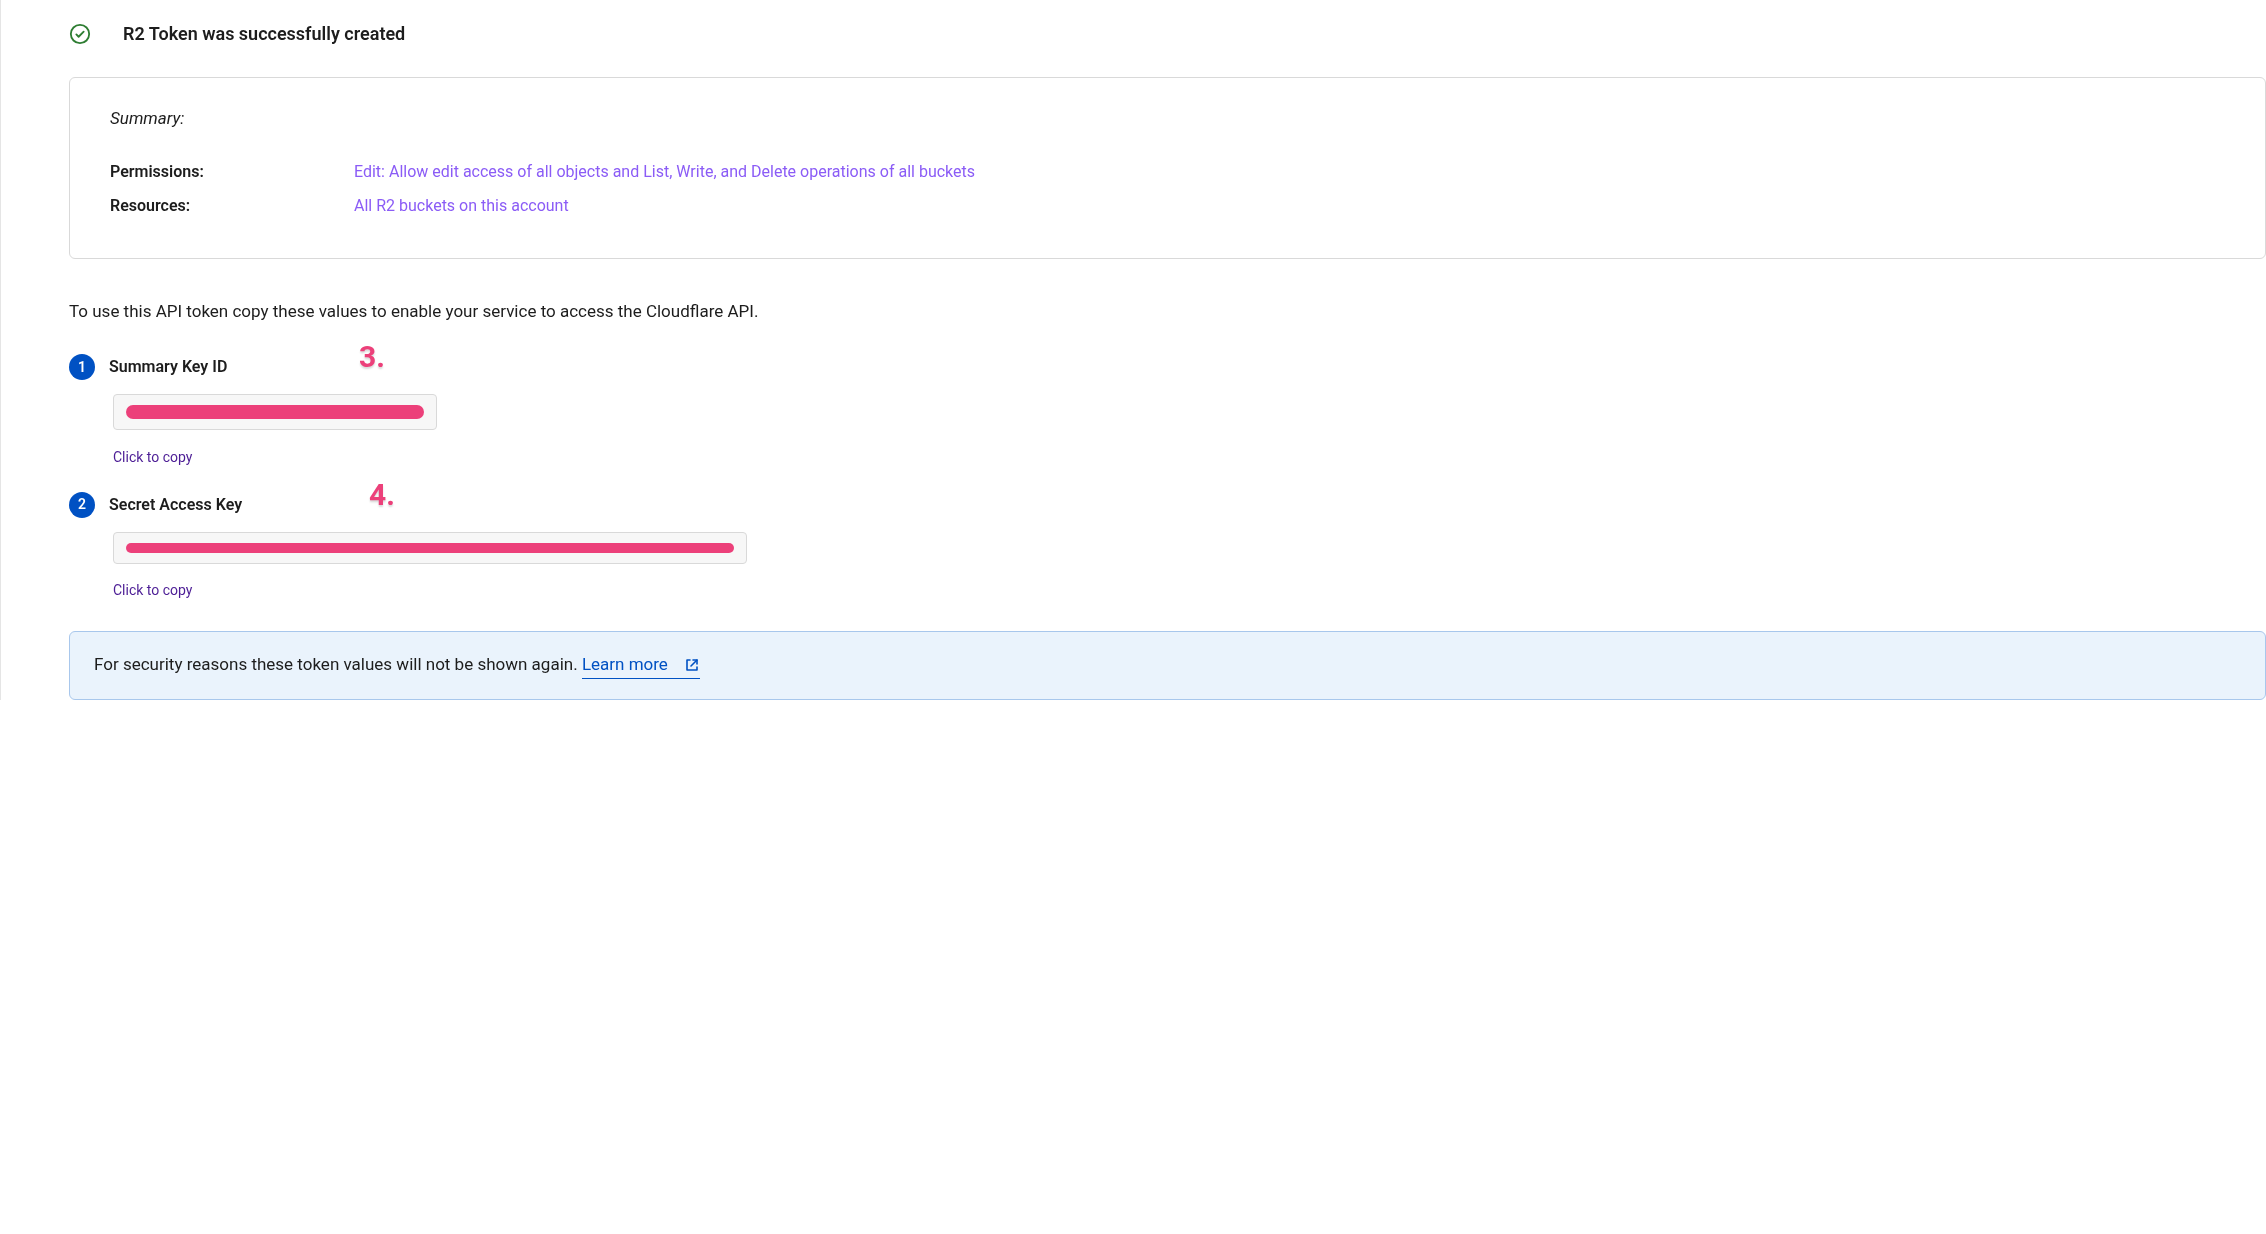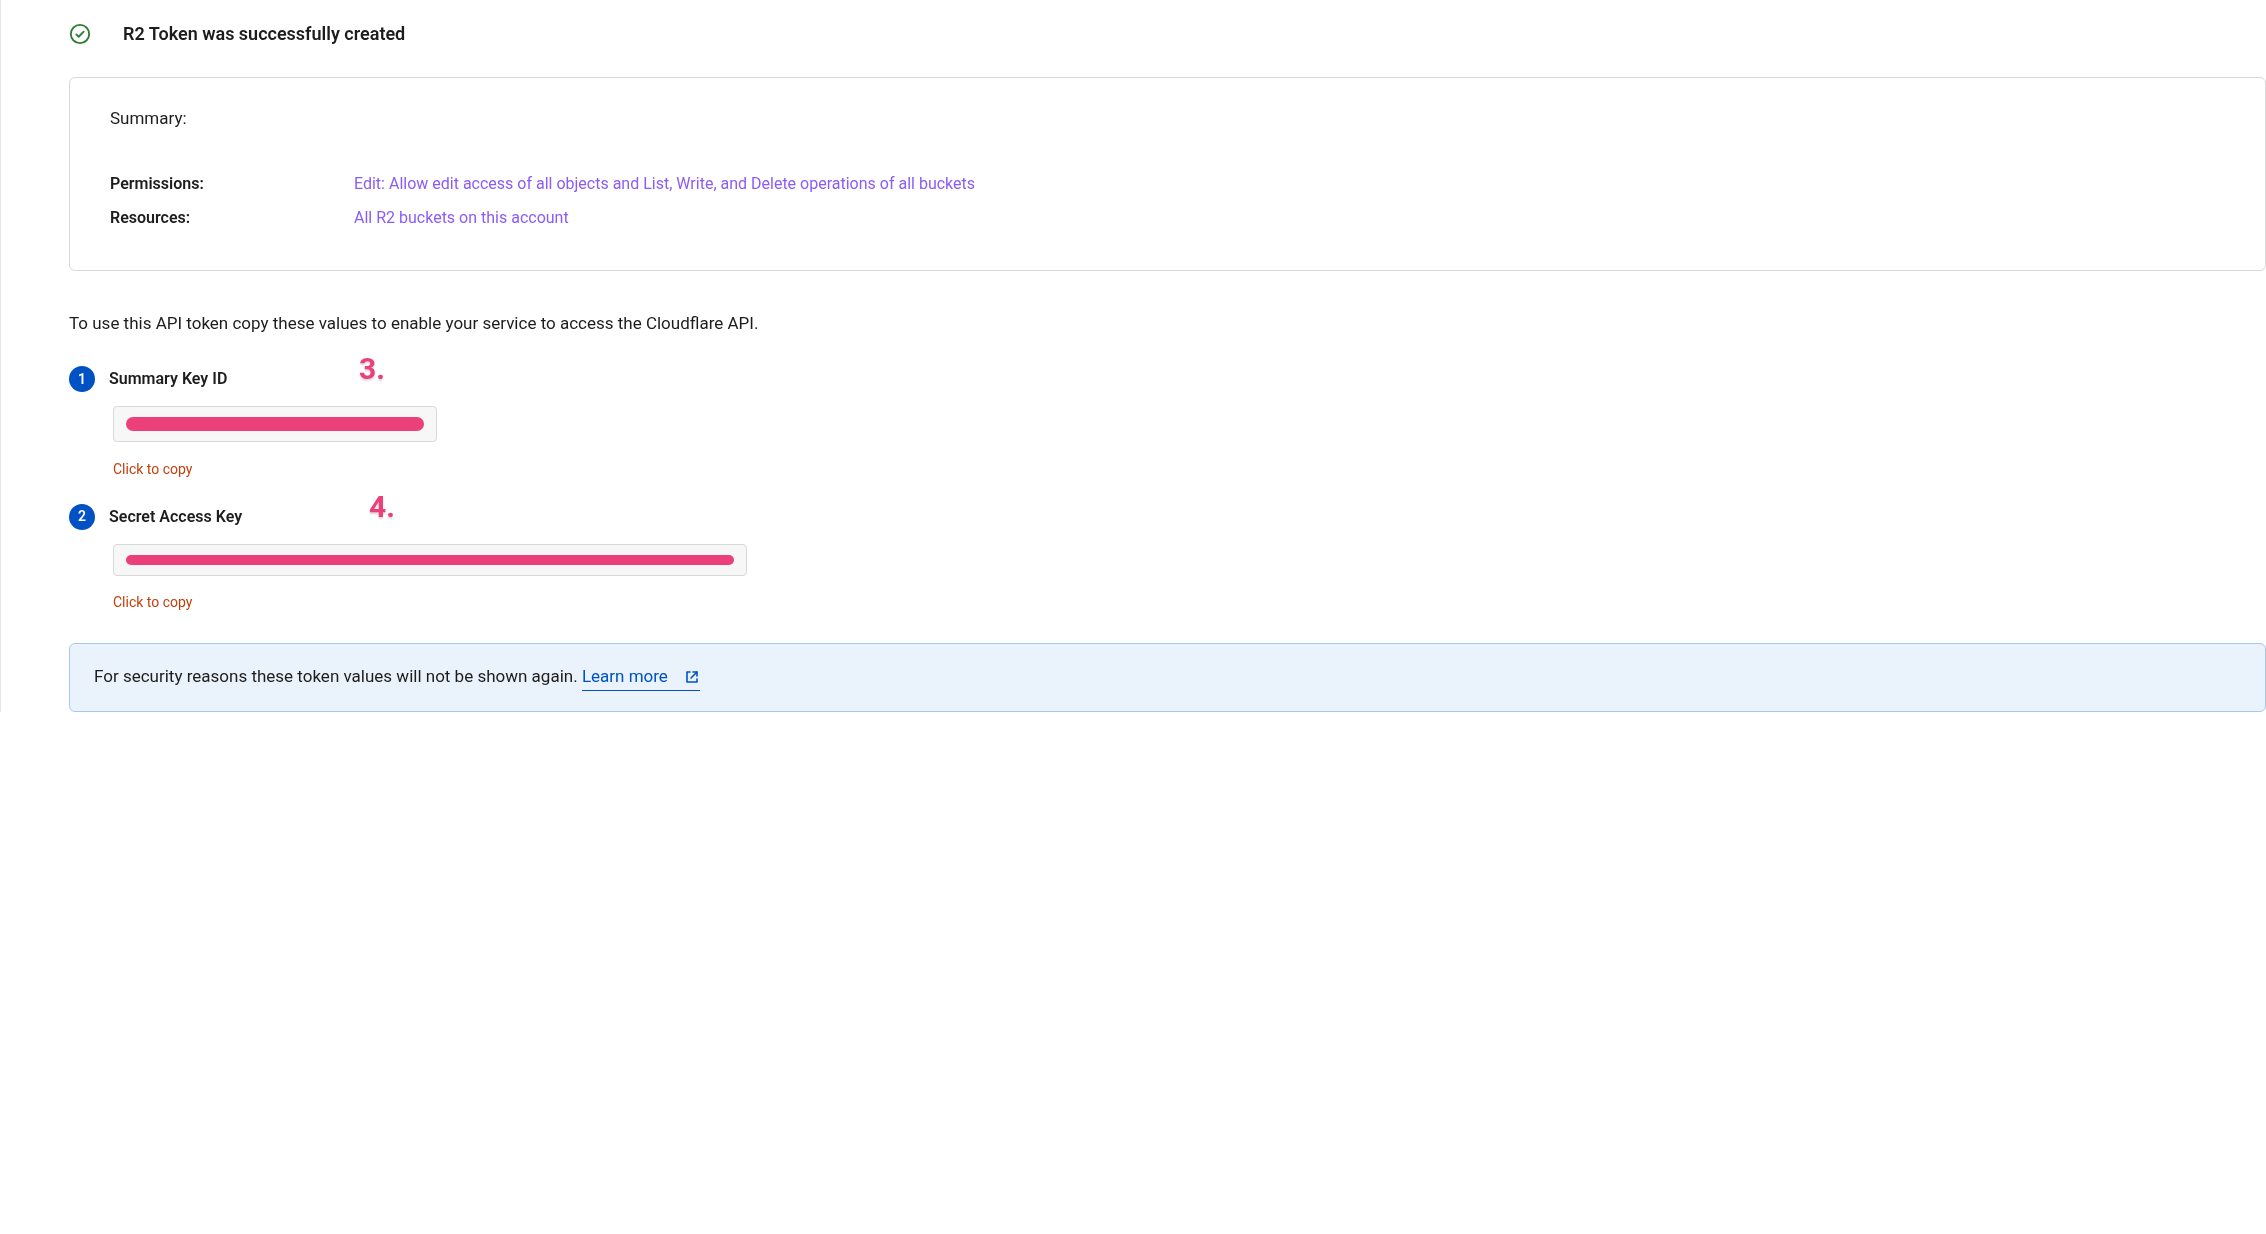--- a/index.html
+++ b/index.html
@@ -34,22 +34,23 @@
     }
     .summary-box {
       margin-left: 44px;
       border: 1px solid #d9d9d9;
       border-radius: 6px;
       padding: 28px 40px 30px 40px;
     }
     .summary-heading {
       font-size: 17px;
       color: #1d1d1d;
-      margin-bottom: 40px;
+      margin-bottom: 28px;
       font-weight: 400;
+      font-style: italic;
     }
     .summary-row {
       display: flex;
       margin-bottom: 10px;
       font-size: 16px;
     }
     .summary-label {
       width: 200px;
       flex-shrink: 0;
       font-weight: 600;
@@ -112,21 +113,21 @@
       height: 14px;
       background: #ec407a;
       border-radius: 7px;
     }
     .redact.short { width: 298px; }
     .redact.long { width: 608px; height: 10px; border-radius: 5px; }
     .click-copy {
       margin-left: 44px;
       margin-top: 10px;
       font-size: 14px;
-      color: #c2410c;
+      color: #4c1d95;
     }
     .security-banner {
       margin: 30px 0 0 44px;
       border: 1px solid #a8c7ec;
       background: #eaf3fc;
       border-radius: 6px;
       padding: 20px 24px;
       font-size: 17px;
       color: #1d1d1d;
     }

